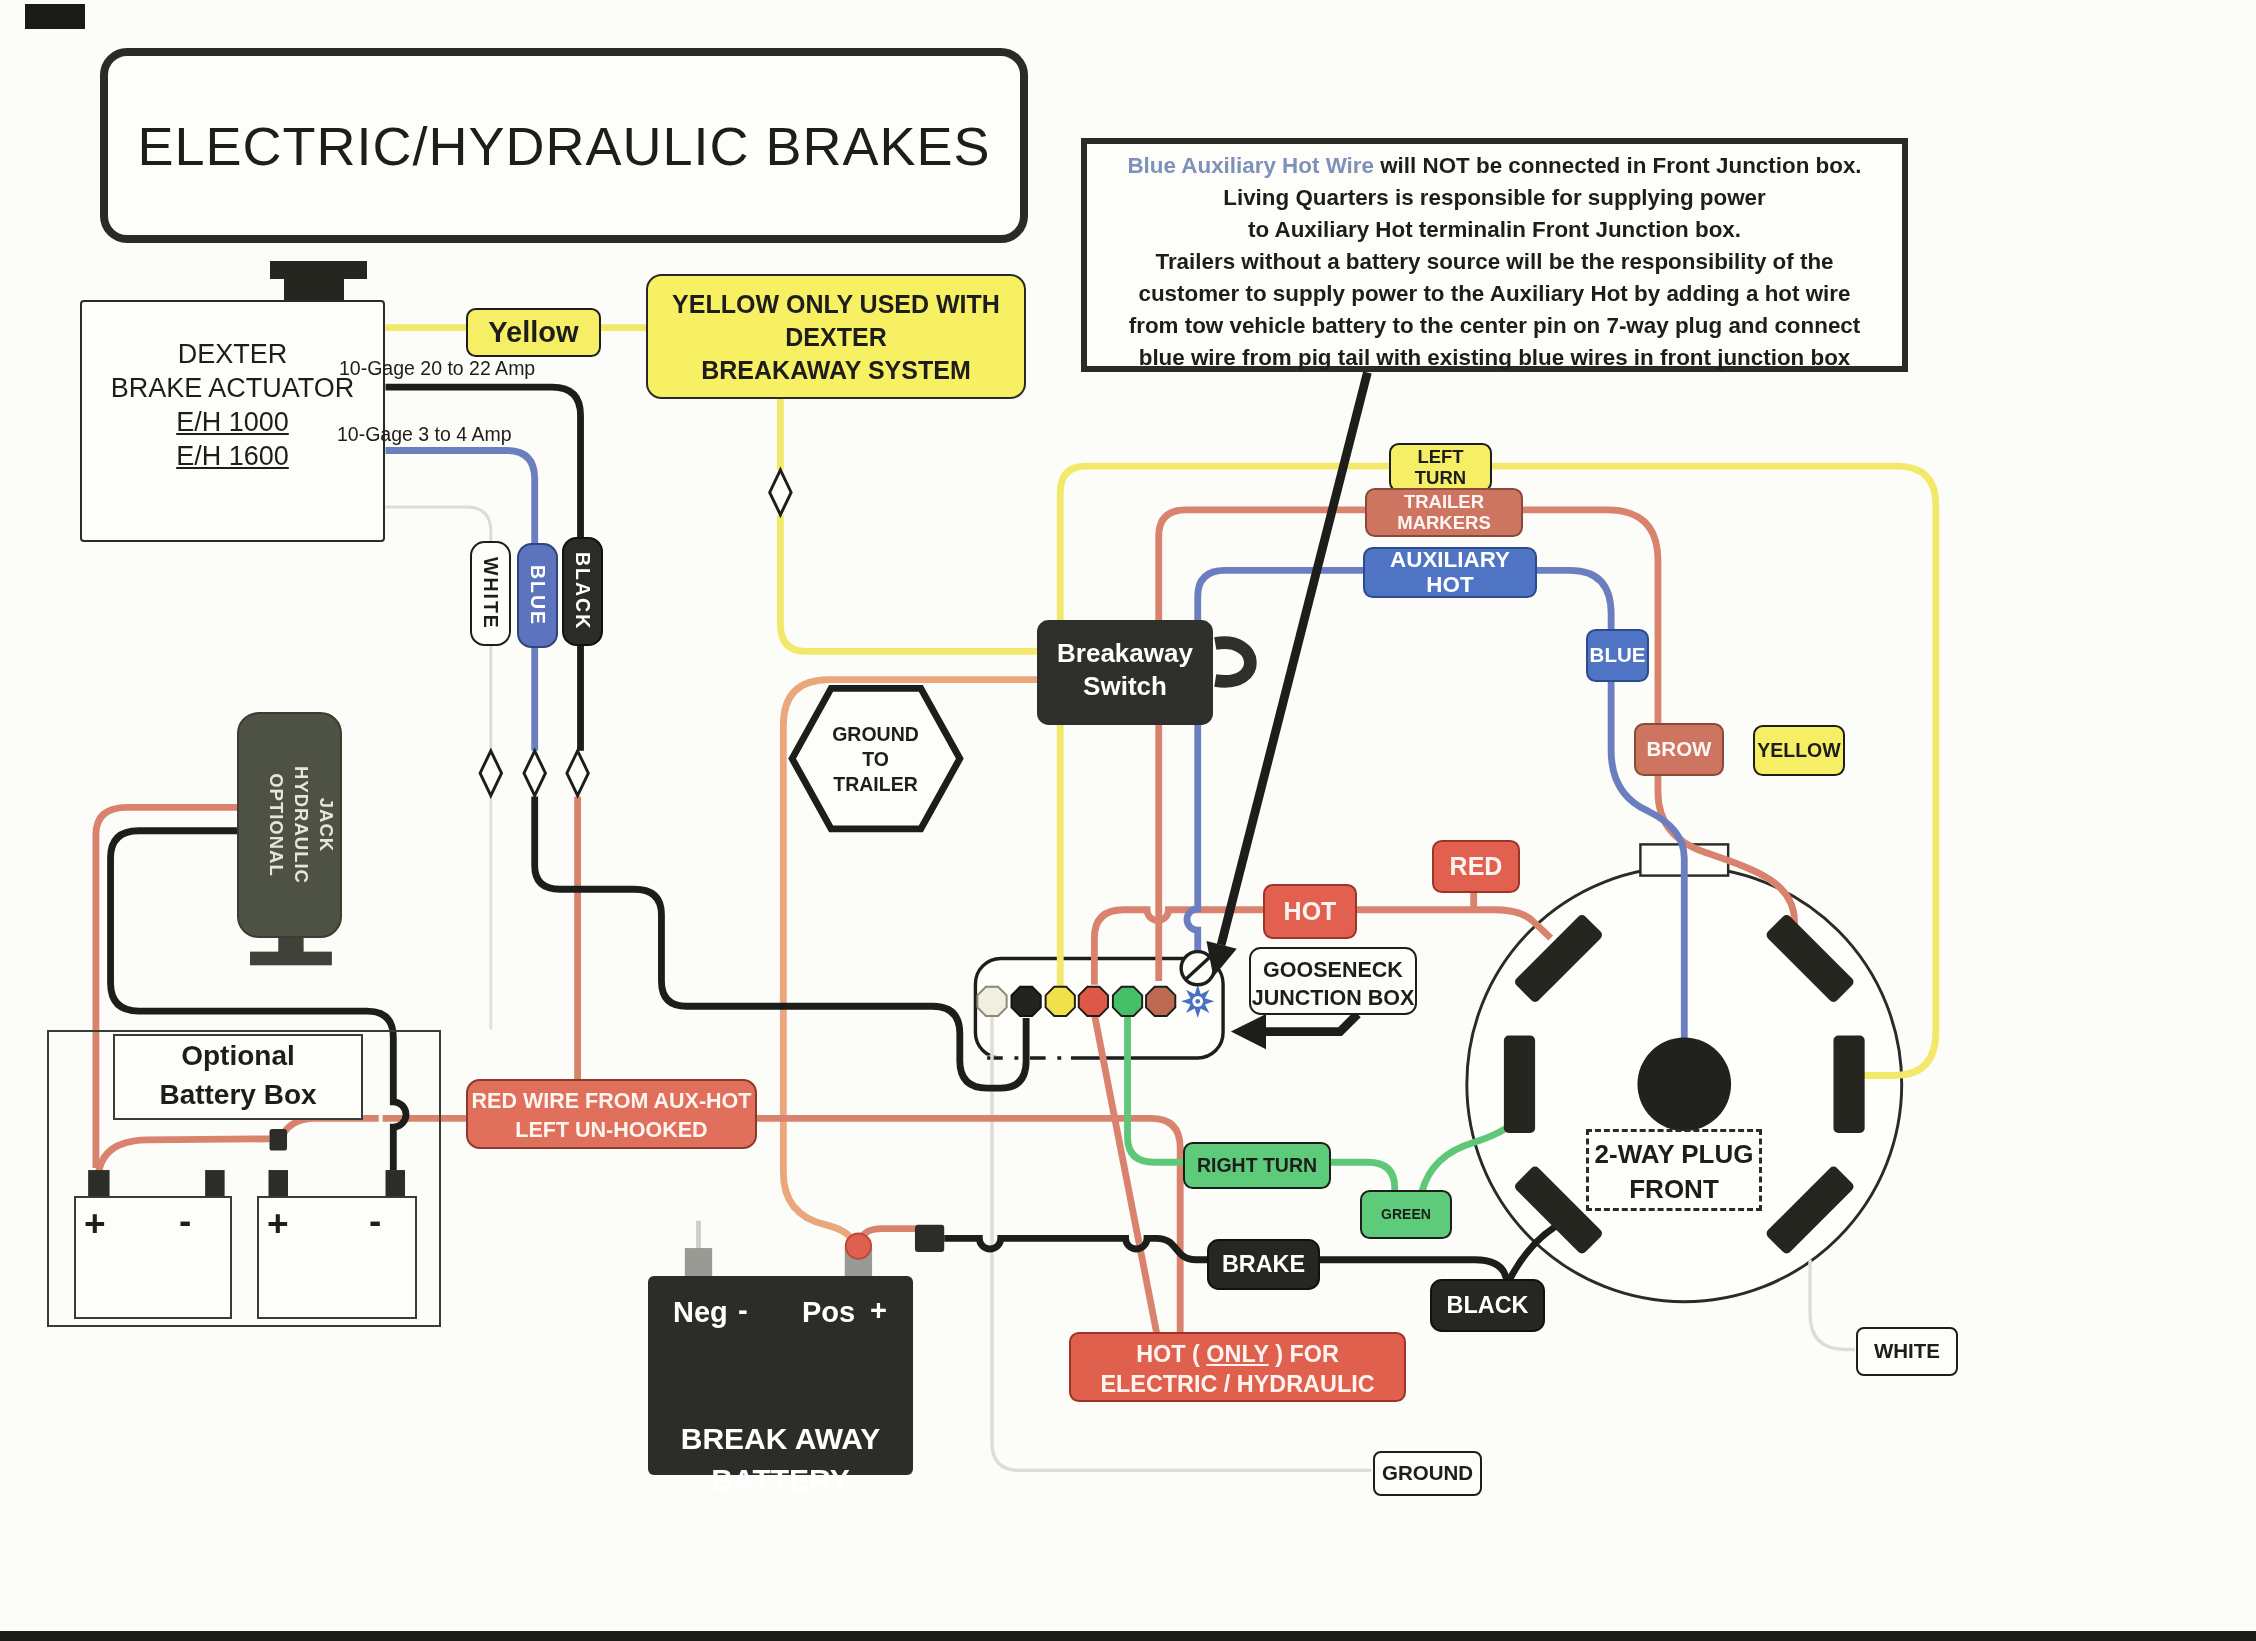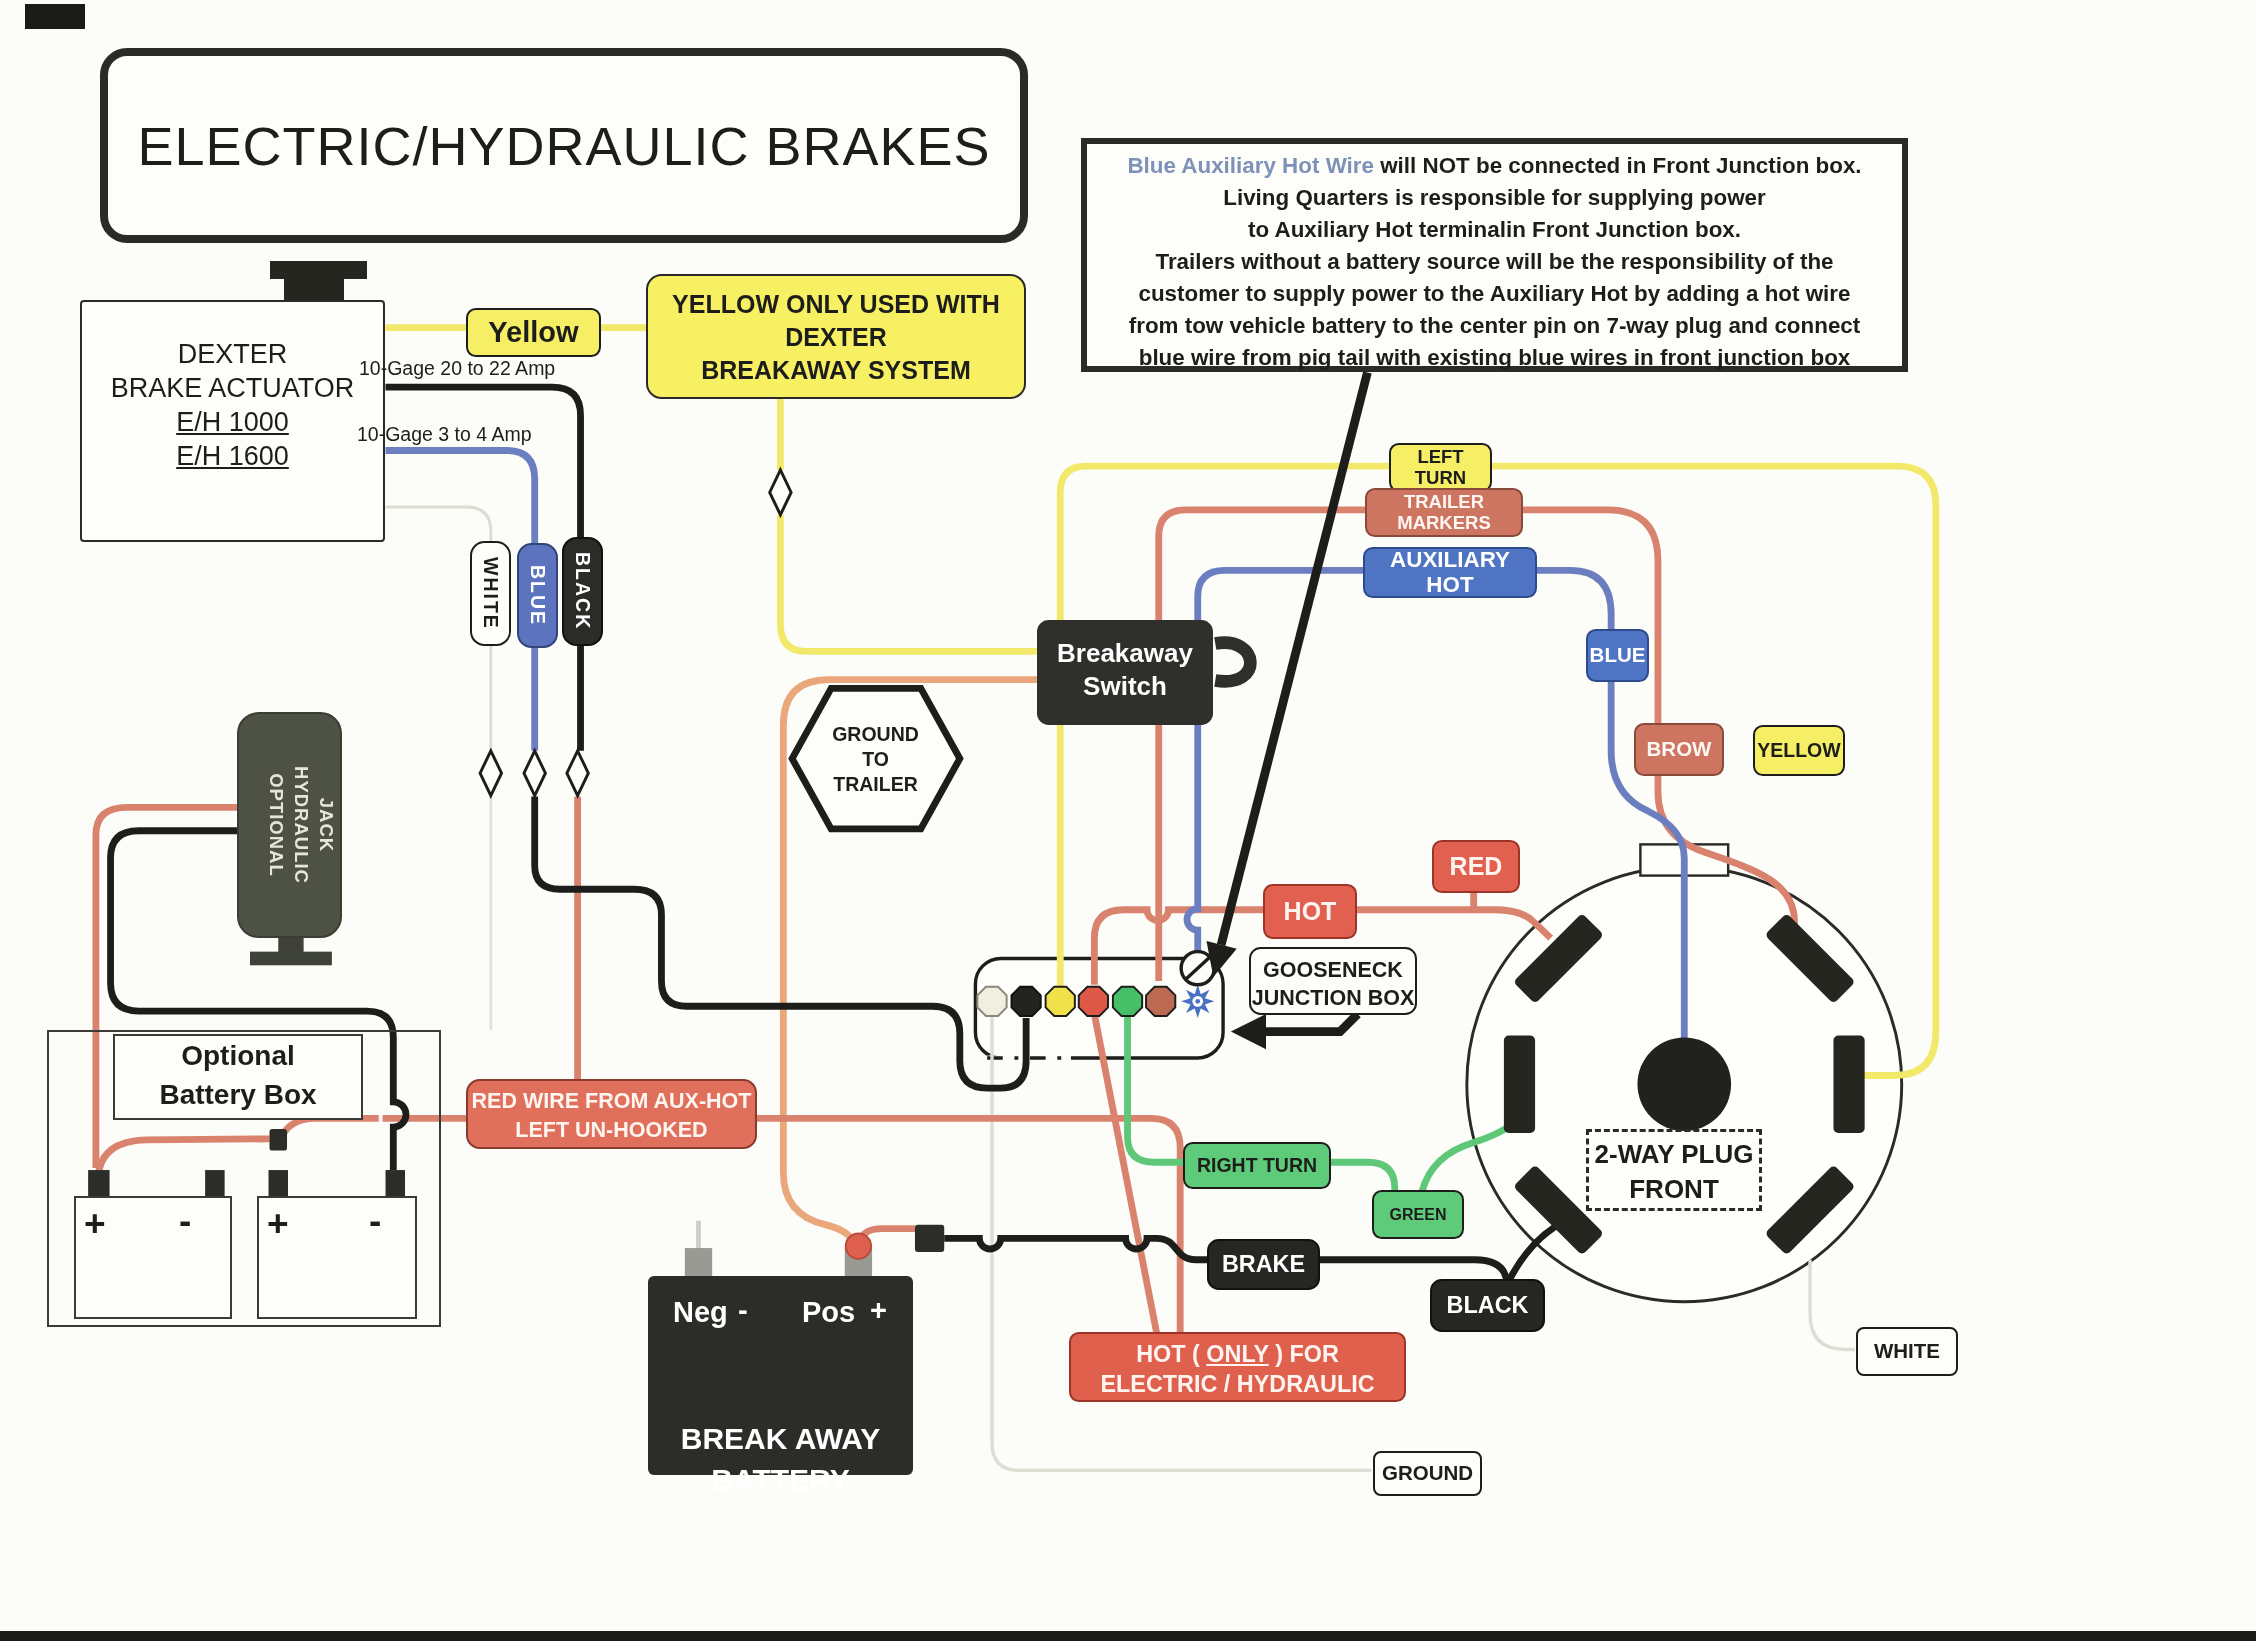--- a/index.html
+++ b/index.html
@@ -20,21 +20,21 @@
        display:flex;align-items:center;justify-content:center;
        font-size:54px;letter-spacing:1px;color:#1d1d1b;}
   .info-box{position:absolute;left:1081px;top:138px;width:827px;height:234px;
        background:#fdfdfa;border:6.8px solid #2a2a28;text-align:center;
        font-size:22.4px;font-weight:bold;line-height:32px;color:#1d1d1b;padding-top:5.9px;box-sizing:border-box;}
   .info-hl{color:#7e91b8;}
   .actuator{position:absolute;left:80px;top:300px;width:305px;height:242px;background:#fdfdfa;
        border:2.9px solid #2a2a28;border-radius:3.9px;text-align:center;font-size:27px;color:#1d1d1b;
        padding-top:35px;box-sizing:border-box;line-height:34px;}
   .u{text-decoration:underline;}
-  .gauge{position:absolute;font-size:19.5px;color:#1d1d1b;margin-left:20px;}
+  .gauge{position:absolute;font-size:19.5px;color:#1d1d1b;}
   .pill{position:absolute;width:37px;height:101px;border-radius:14.6px;display:flex;align-items:center;
        justify-content:center;writing-mode:vertical-rl;font-weight:bold;font-size:19.5px;letter-spacing:2px;}
   .pill-white{background:#fdfdfa;border:2.4px solid #1d1d1b;color:#1d1d1b;}
   .pill-blue{background:#5b74bd;border:2.4px solid #31437a;color:#fff;}
   .pill-black{background:#2b2b28;border:2.4px solid #111;color:#fff;}
   .bswitch{position:absolute;left:1037px;top:620px;width:176px;height:105px;background:#2f2f2b;
        border-radius:11.7px;color:#fff;font-weight:bold;font-size:26px;text-align:center;
        line-height:33px;padding-top:16.6px;box-sizing:border-box;}
   .hexlabel{position:absolute;left:815px;top:722px;width:121px;height:78px;text-align:center;
        font-size:19.5px;font-weight:bold;line-height:25px;color:#1d1d1b;}
@@ -308,21 +308,21 @@
     </div>
   <div class="tag tag-red" style="left:1432px;top:840px;width:84px;height:49px;font-size:25px;">
       <span>RED</span>
     </div>
   <div class="tag tag-red" style="left:1263px;top:884px;width:90px;height:51px;font-size:25px;">
       <span>HOT</span>
     </div>
   <div class="tag tag-green" style="left:1183px;top:1142px;width:144px;height:43px;font-size:19.5px;">
       <span>RIGHT TURN</span>
     </div>
-  <div class="tag tag-green" style="left:1360px;top:1190px;width:88px;height:45px;font-size:16px;margin-left:12px;">
+  <div class="tag tag-green" style="left:1360px;top:1190px;width:88px;height:45px;font-size:14px;">
       <span>GREEN</span>
     </div>
   <div class="tag tag-black" style="left:1207px;top:1239px;width:109px;height:47px;font-size:23.4px;">
       <span>BRAKE</span>
     </div>
   <div class="tag tag-black" style="left:1430px;top:1279px;width:111px;height:49px;font-size:23.4px;">
       <span>BLACK</span>
     </div>
   <div class="tag tag-white" style="left:1856px;top:1327px;width:98px;height:45px;font-size:20.5px;border-radius:7.8px;">
       <span>WHITE</span>

